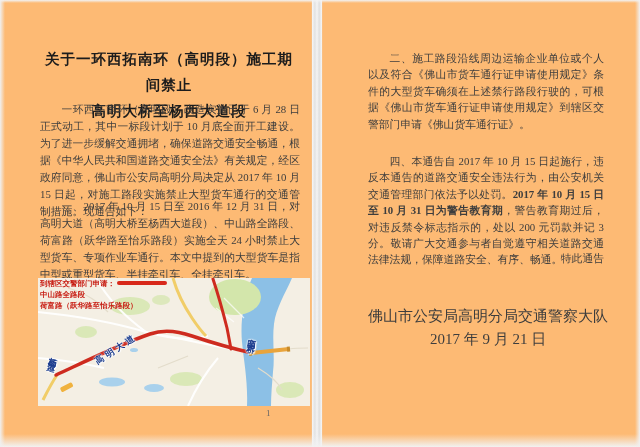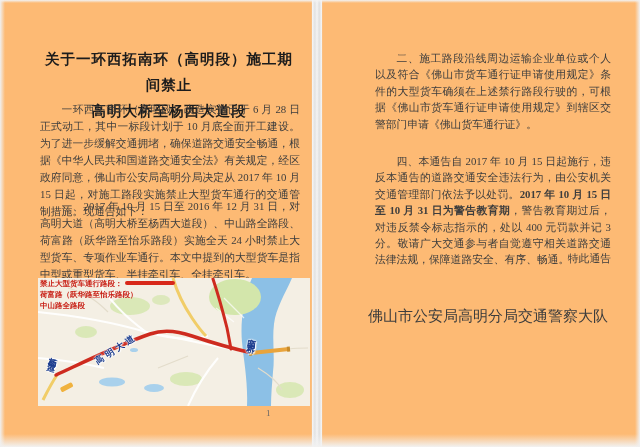--- a/index.html
+++ b/index.html
@@ -15,21 +15,21 @@
   .title {
     position:absolute; left:38px; width:262px; top:46px; margin:0;
     text-align:center; font-size:14.5px; font-weight:bold; color:#1c1c1c;
     line-height:26px; letter-spacing:1px;
   }
   .para {
     position:absolute; margin:0; text-align:justify; text-indent:2em;
     color:#3d3d3d; font-size:10.8px; line-height:17px;
   }
   .lp { left:40px; width:260px; }
-  .rp { left:46px; width:236px; line-height:16.4px;margin-left:7px; }
+  .rp { left:46px; width:236px; line-height:16.4px; }
   #p1a { top:101px; }
   #p1b { top:198px; }
   #p2a { top:50px; }
   #p2b { top:119px; }
   #p2c { top:153px; }
   #p2d { top:250px; text-align:right; }
   .sig {
     position:absolute; right:32px; top:305px; text-align:center;
     font-size:15px; color:#3d3d3d; line-height:23px; white-space:nowrap;
   }
@@ -132,43 +132,44 @@
 
         <path stroke="#ce2b1f" stroke-width="3" stroke-linecap="round" fill="none" d="M175,1 C180,16 185,34 189,50 C191,60 192,66 193,71"></path>
         <path stroke="#ce2b1f" stroke-width="3.5" stroke-linecap="round" fill="none" d="M18,97 C42,86 80,67 112,56 C126,51 140,53 154,58 C172,64 192,70 214,75"></path>
 
         <path stroke="#e9a43c" stroke-width="4" fill="none" d="M213,75 L251,71"></path>
         <path stroke="#c78a28" stroke-width="5" fill="none" d="M211,75.4 L214,75 M249,71.3 L252,71"></path>
       </svg>
 
       <div class="legend">
         <div>
-          <span>禁止大型货车通行路段：</span><span class="swatch"></span>
+          <span>到辖区交警部门申请：</span><span class="swatch"></span>
         </div>
+        <div>中山路全路段</div>
         <div>荷富路（跃华路至怡乐路段）</div>
-        <div>中山路全路段</div>
       </div>
 
       <span class="maplabel lbl-gmdd">高明大道</span>
       <span class="maplabel vert lbl-yxdd">杨西大道</span>
       <span class="maplabel vert lbl-gmdq">高明大桥</span>
     </div>
 
     <div class="pagenum">1</div>
   </div>
 
   <div class="divider"></div>
 
   <div class="page page-right">
     <p class="para rp" id="p2a">二、施工路段沿线周边运输企业单位或个人以及符合《佛山市货车通行证申请使用规定》条件的大型货车确须在上述禁行路段行驶的，可根据《佛山市货车通行证申请使用规定》到辖区交警部门申请《佛山货车通行证》。</p>
-    <p class="para rp" id="p2c"><span>四、本通告自 2017 年 10 月 15 日起施行，违反本通告的道路交通安全违法行为，由公安机关交通管理部门依法予以处罚。</span><b>2017 年 10 月 15 日至 10 月 31 日为警告教育期</b><span>，警告教育期过后，对违反禁令标志指示的，处以 400 元罚款并记 3 分。敬请广大交通参与者自觉遵守相关道路交通法律法规，保障道路安全、有序、畅通。</span></p>
+    <p class="para rp" id="p2c"><span>四、本通告自 2017 年 10 月 15 日起施行，违反本通告的道路交通安全违法行为，由公安机关交通管理部门依法予以处罚。</span><b>2017 年 10 月 15 日至 10 月 31 日为警告教育期</b><span>，警告教育期过后，对违反禁令标志指示的，处以 200 元罚款并记 3 分。敬请广大交通参与者自觉遵守相关道路交通法律法规，保障道路安全、有序、畅通。</span></p>
     <p class="para rp" id="p2d">特此通告</p>
 
     <div class="sig">
       <div>佛山市公安局高明分局交通警察大队</div>
+      <div>2017 年 9 月 21 日</div>
     </div>
   </div>
 
   <div class="edge-top"></div>
   <div class="edge-bottom"></div>
   <div class="edge-left"></div>
   <div class="edge-right"></div>
 </div>
 
 </body></html>

